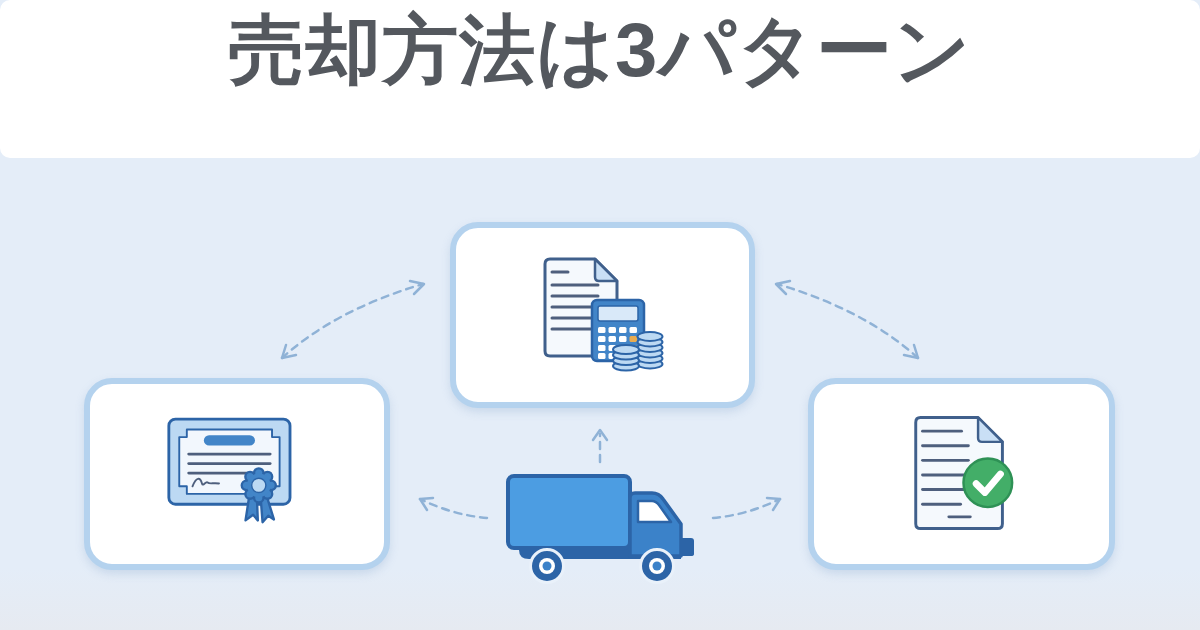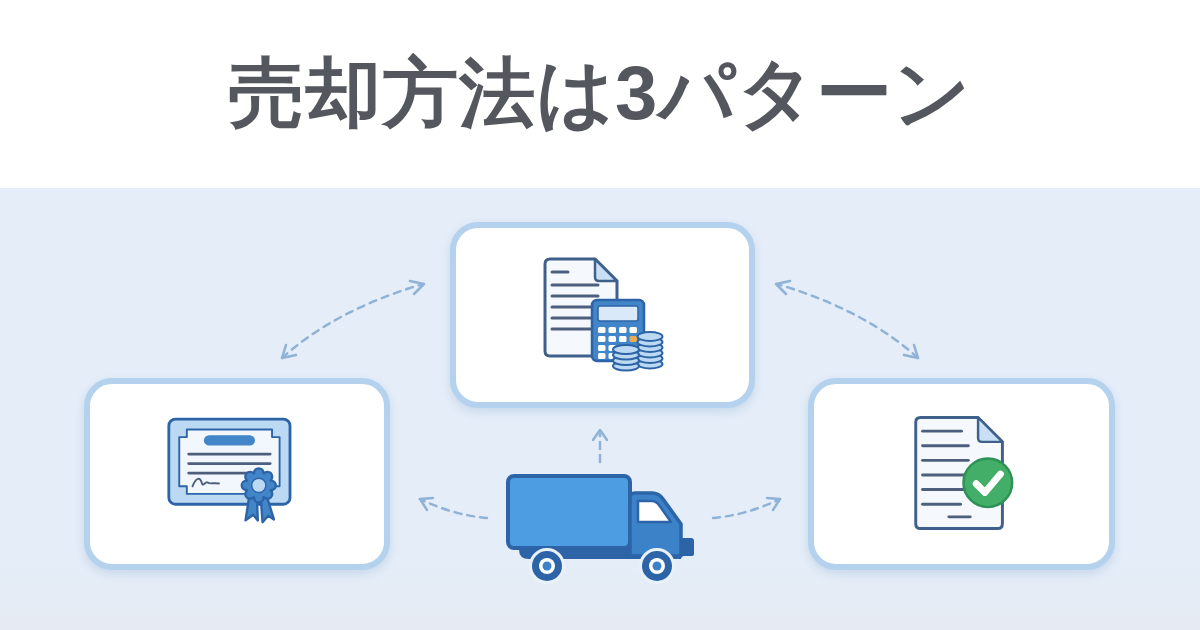--- a/index.html
+++ b/index.html
@@ -2,23 +2,23 @@
 <html style="--header-bg: #ffffff; --title-color: #54585e; --body-bg: #e4edf8; --card-bg: #ffffff; --card-border: #b4d2ee; --arrow: #8fb2d6; --outline-dark: #2c64a7; --blue-mid: #4285c8; --truck-cargo: #4c9de2; --truck-cab: #3b82c9; --doc-fill: #f5f9fd; --doc-stroke: #40608c; --fold-fill: #c9dff5; --line-color: #4e5f7d; --coin-fill: #bcd9f3; --display-fill: #d9e9f9; --button-white: #ffffff; --orange: #e9ab50; --green: #43ae68; --check-white: #ffffff;"><head>
 <meta charset="utf-8">
 <style>
   html,body{margin:0;padding:0;}
   .canvas{
     position:relative;width:1200px;height:630px;overflow:hidden;
     font-family:"Liberation Sans","DejaVu Sans",sans-serif;
     background:var(--body-bg,#e4edf8);
   }
   .header{
-    position:absolute;left:0;top:0;width:1200px;height:188px;
+    position:absolute;left:0;top:0;width:1200px;height:158px;
     background:var(--header-bg,#ffffff);
-    display:flex;align-items:center;justify-content:center;
+    display:flex;align-items:flex-start;justify-content:center;border-radius:10px;
   }
   .title{
     margin:0;font-size:76px;font-weight:800;letter-spacing:1px;
     color:var(--title-color,#54585e);
   }
   .diagram{
     position:absolute;left:0;top:188px;width:1200px;height:442px;
     background:linear-gradient(180deg,var(--body-bg,#e4edf8) 0%,var(--body-bg,#e4edf8) 86%,#e6eaf1 100%);
   }
   .card{

